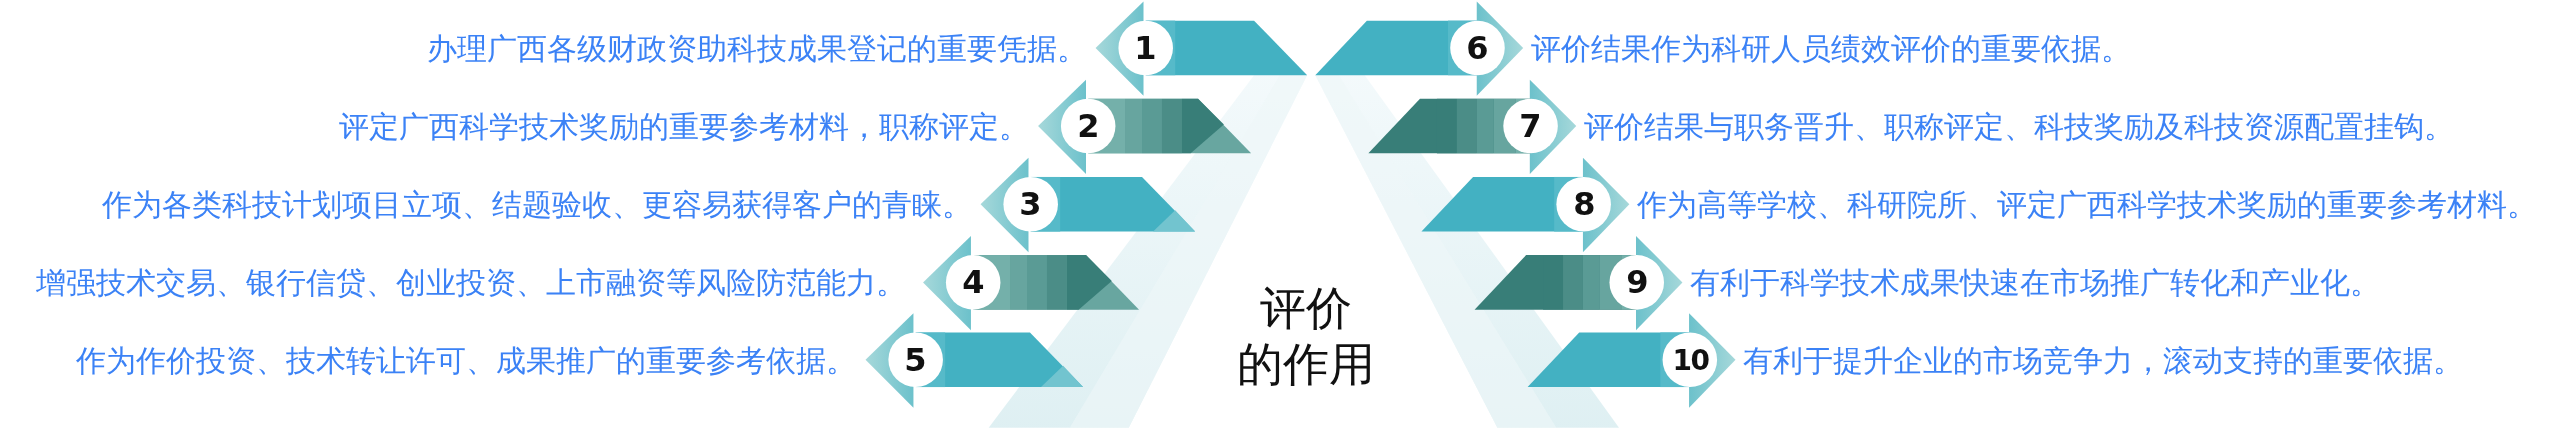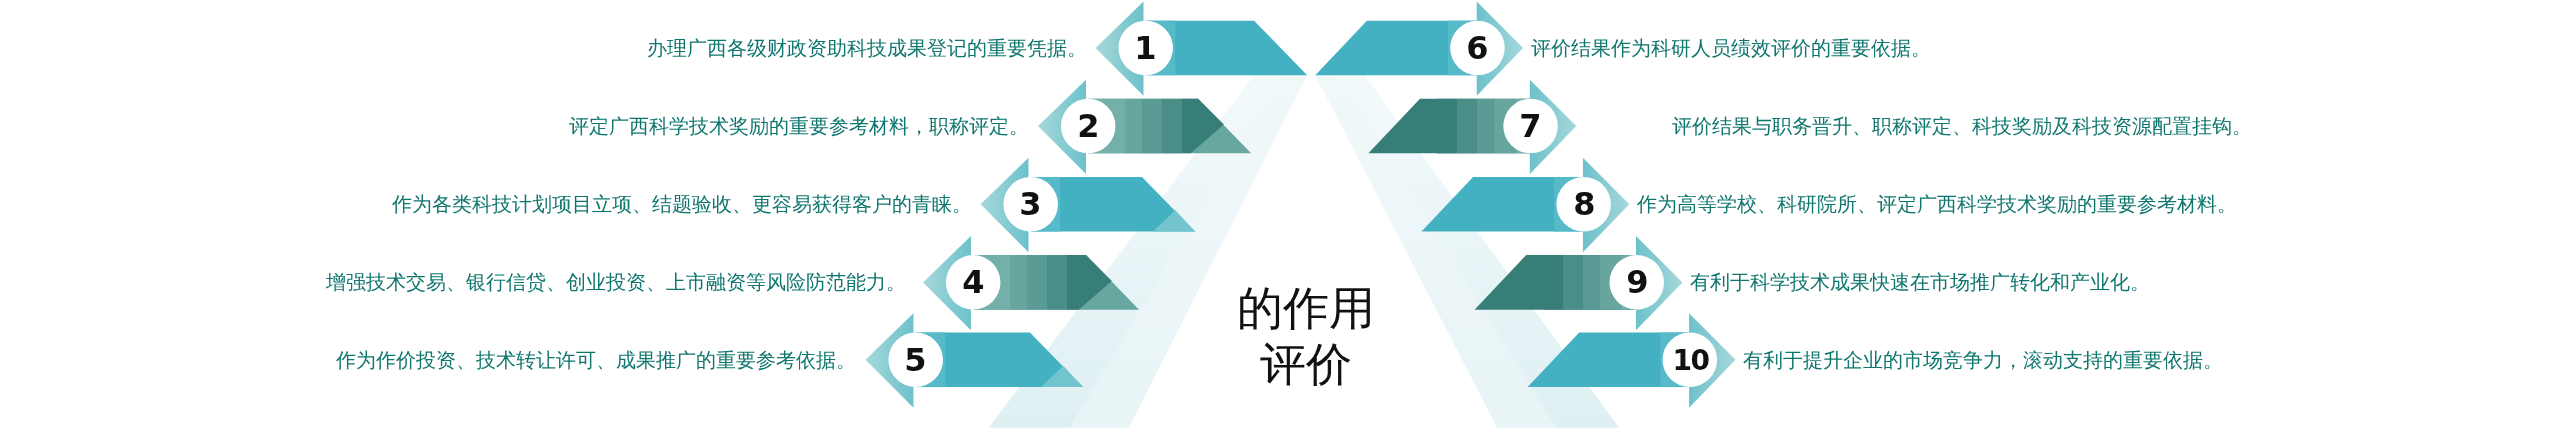--- a/index.html
+++ b/index.html
@@ -1,19 +1,19 @@
 <!DOCTYPE html>
 <html style="font-size:11.8px"><head>
 <meta charset="utf-8">
 <style>
   html, body { margin: 0; padding: 0; background: #ffffff; }
   body { width: 2576px; height: 435px; position: relative; overflow: hidden;
          font-family: "DejaVu Serif", "Liberation Serif", serif; }
   #canvas { position: absolute; left: 0; top: 0; width: 2576px; height: 435px; }
-  .item-text { position: absolute; font-size: 20px; line-height: 37px; color: #0f766e;
+  .item-text { position: absolute; font-size: 30px; line-height: 37px; color: #3b82f6;
                white-space: nowrap; font-family: "DejaVu Serif", "Liberation Serif", serif; }
   .item-text.left { text-align: right; }
   .item-text.right { text-align: right; }
   .badge-num { position: absolute; width: 55px; height: 55px; line-height: 55px; text-align: center;
                font-family: "DejaVu Sans", "Liberation Sans", sans-serif; font-weight: bold;
                font-size: 32px; color: #111; }
   .badge-num.two { font-size: 28px; letter-spacing: -1.5px; }
   .title { position: absolute; left: 1225px; top: 280px; width: 162px; text-align: center;
            font-family: "DejaVu Serif", "Liberation Serif", serif; font-size: 46px; line-height: 56px; color: #111; }
 </style>
@@ -140,26 +140,26 @@
     <div class="item-text left" style="right: 1604px; top: 186px;">作为各类科技计划项目立项、结题验收、更容易获得客户的青睐。</div>
     <div class="badge-num" style="left: 946px; top: 255px;">4</div>
     <div class="item-text left" style="right: 1670px; top: 264px;">增强技术交易、银行信贷、创业投资、上市融资等风险防范能力。</div>
     <div class="badge-num" style="left: 888px; top: 333px;">5</div>
     <div class="item-text left" style="right: 1720px; top: 342px; font-family: Liberation Serif, serif;">作为作价投资、技术转让许可、成果推广的重要参考依据。</div>
   </div>
 <div id="right-items">
     <div class="badge-num" style="left: 1450px; top: 20.7px;">6</div>
     <div class="item-text right" style="left: 1531px; top: 29.5px;">评价结果作为科研人员绩效评价的重要依据。</div>
     <div class="badge-num" style="left: 1503px; top: 99px;">7</div>
-    <div class="item-text right" style="left: 1672px; top: 108px;">评价结果与职务晋升、职称评定、科技奖励及科技资源配置挂钩。</div>
+    <div class="item-text right" style="left: 1584px; top: 108px;">评价结果与职务晋升、职称评定、科技奖励及科技资源配置挂钩。</div>
     <div class="badge-num" style="left: 1557px; top: 177px;">8</div>
     <div class="item-text right" style="left: 1637px; top: 186px;">作为高等学校、科研院所、评定广西科学技术奖励的重要参考材料。</div>
     <div class="badge-num" style="left: 1610px; top: 255px;">9</div>
     <div class="item-text right" style="left: 1690px; top: 264px;">有利于科学技术成果快速在市场推广转化和产业化。</div>
     <div class="badge-num two" style="left: 1663px; top: 333px;">10</div>
     <div class="item-text right" style="left: 1743px; top: 342px;">有利于提升企业的市场竞争力，滚动支持的重要依据。</div>
   </div>
 
 <div class="title">
+  <div>评价</div>
   <div>的作用</div>
-  <div>评价</div>
 </div>
 
 
 </body></html>

